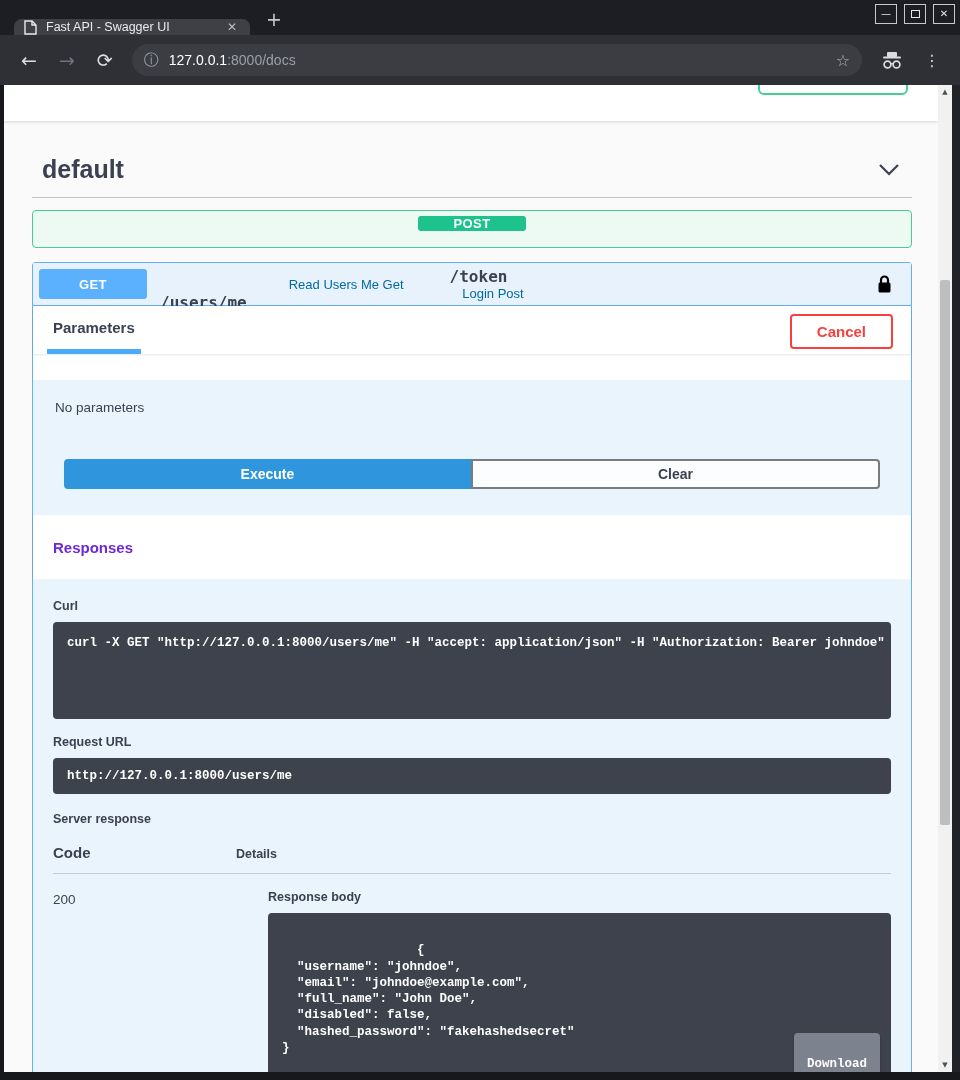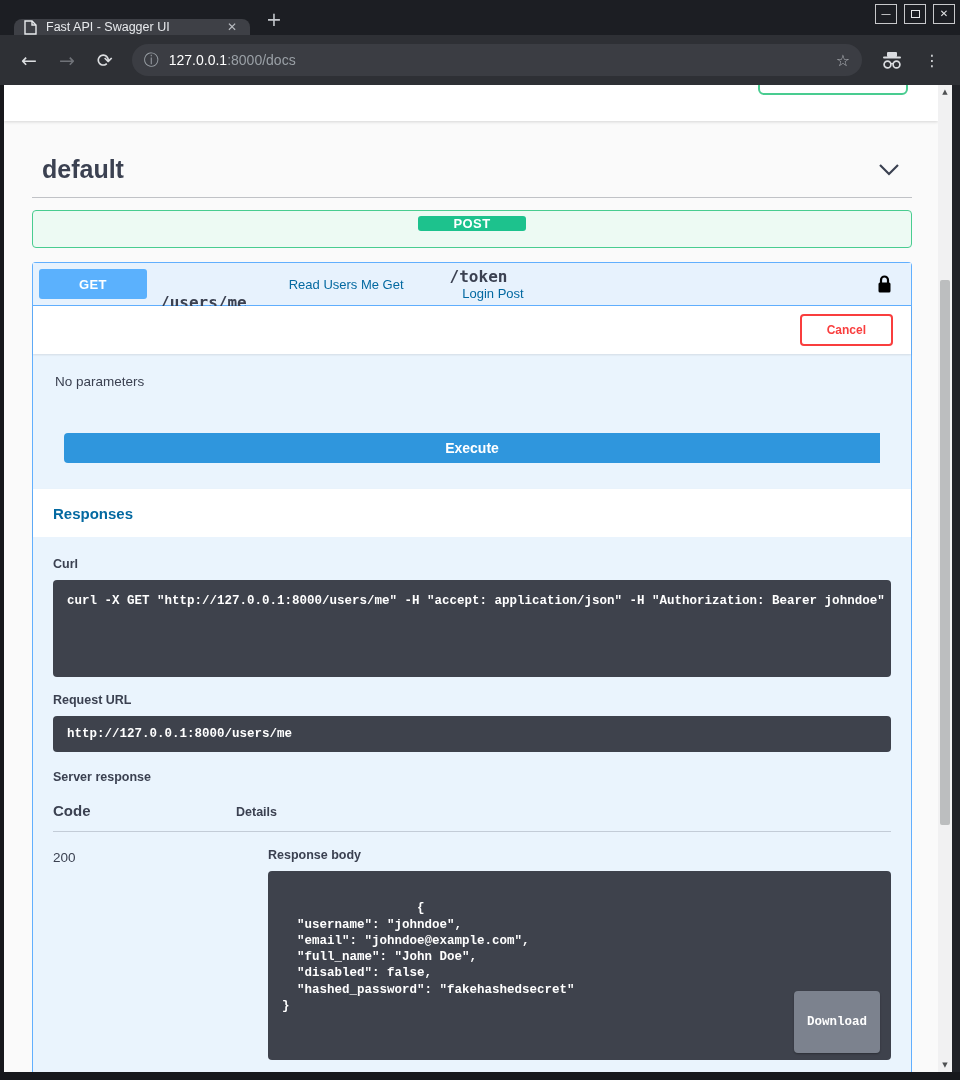--- a/index.html
+++ b/index.html
@@ -82,36 +82,36 @@
   .lock-wrap { margin-left:auto; margin-right:13px; display:flex; align-items:center; }
 
   .tab-row { background:#fff; height:48px; display:flex; align-items:flex-end; padding:0 20px; box-shadow:0 1px 2px rgba(0,0,0,.1); position:relative; }
   .param-tab {
     height:48px; display:flex; align-items:center; font-size:15px; font-weight:bold; color:#3b4151;
     border-bottom:5px solid #4aa9f8; padding:0 6px 0 0; margin-left:-6px; padding-left:6px;
   }
   .cancel-btn {
     position:absolute; right:18px; top:8px;
     border:2px solid #f93e3e; color:#f93e3e; background:transparent;
-    font-weight:bold; font-size:12px; padding:7px 25px; border-radius:4px; font-family:inherit;
-  }
-
-  .blue-section { background:#eaf4fd; }
+    font-weight:bold; font-size:15px; padding:7px 25px; border-radius:4px; font-family:inherit;
+  }
+
+  .blue-section { background:#eaf4fd;margin-top:26px; }
   .no-params { padding:20px 22px 4px; font-size:13.5px; color:#3b4151; }
   .execute-row { display:flex; padding:40px 31px 26px; }
   .btn-execute {
     flex:1.004; height:30px; background:#2f96dd; color:#fff; border:none;
     font-weight:bold; font-size:14px; border-radius:4px 0 0 4px; font-family:inherit;
   }
   .btn-clear {
     flex:1; height:30px; background:#fcfdfe; color:#3b4151; border:2px solid #787b80;
     font-weight:bold; font-size:14px; border-radius:0 4px 4px 0; font-family:inherit;
   }
-  .responses-header { background:#fff; height:48px; display:flex; align-items:center; padding:0 20px;
-    font-size:15px; font-weight:bold; color:#0369a1; box-shadow:0 1px 2px rgba(0,0,0,.1); }
+  .responses-header { background:#fff; height:64px; display:flex; align-items:center; padding:0 20px;
+    font-size:15px; font-weight:bold; color:#6d28d9; box-shadow:0 1px 2px rgba(0,0,0,.1); }
   .responses-body { background:#eaf4fd; padding:20px 20px 0; }
 
   .block-label { font-size:12.5px; font-weight:bold; color:#3b4151; margin-bottom:9px; }
   .code-block {
     background:#3e424c; border-radius:4px; color:#fff;
     font-family:Liberation Mono, monospace; font-size:12.5px; font-weight:bold;
     padding:13px 14px; white-space:pre; overflow:hidden; line-height:1.28;
   }
   .curl-block { height:97px; margin-bottom:16px; }
   .url-block { padding:10px 14px; margin-bottom:18px; }
@@ -219,27 +219,29 @@
             <span class="op-summary">Read Users Me Get</span>
             <span class="lock-wrap">
               <svg width="15" height="20" viewBox="0 0 15 20">
                 <path d="M4 9 V6 a3.5 3.5 0 0 1 7 0 V9" fill="none" stroke="#000" stroke-width="2.2"></path>
                 <rect x="1.5" y="8.5" width="12" height="10" rx="1.5" fill="#000"></rect>
               </svg>
             </span>
           </div>
 
           <div class="tab-row">
+            <span class="param-tab">Parameters</span>
             <button class="cancel-btn">Cancel</button>
           </div>
 
           <div class="blue-section">
             <div class="no-params">No parameters</div>
             <div class="execute-row">
               <button class="btn-execute">Execute</button>
+              <button class="btn-clear">Clear</button>
             </div>
           </div>
 
           <div class="responses-header">
             <span>Responses</span>
           </div>
 
           <div class="responses-body">
             <div class="block-label">Curl</div>
             <div class="code-block curl-block">curl -X GET "http://127.0.0.1:8000/users/me" -H "accept: application/json" -H "Authorization: Bearer johndoe"</div>

